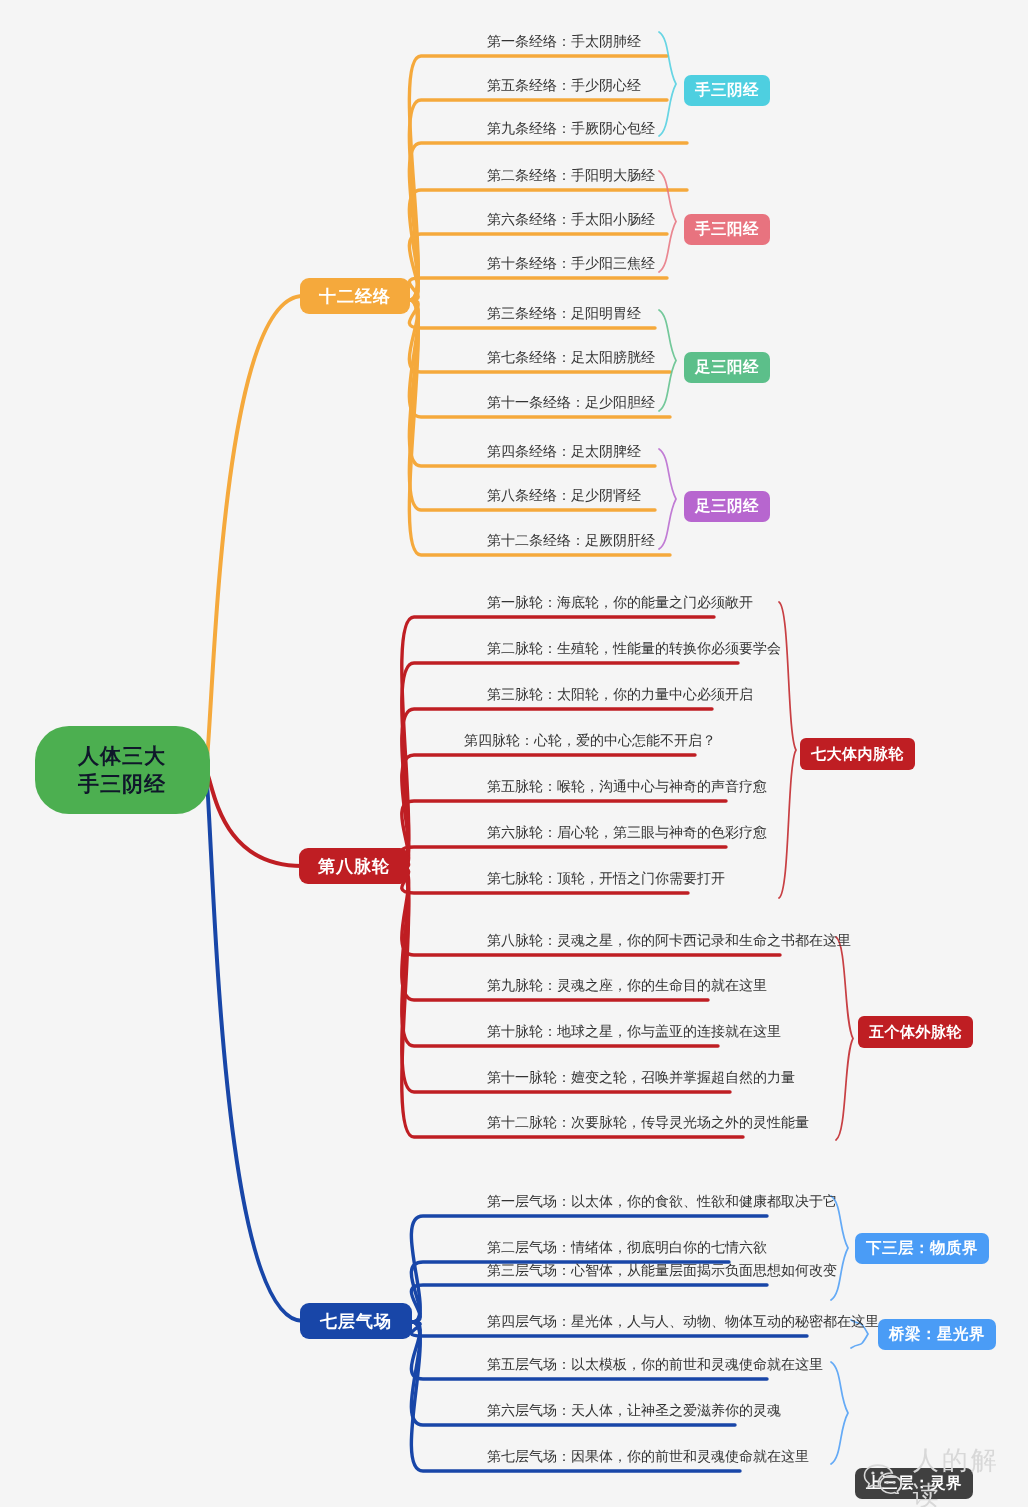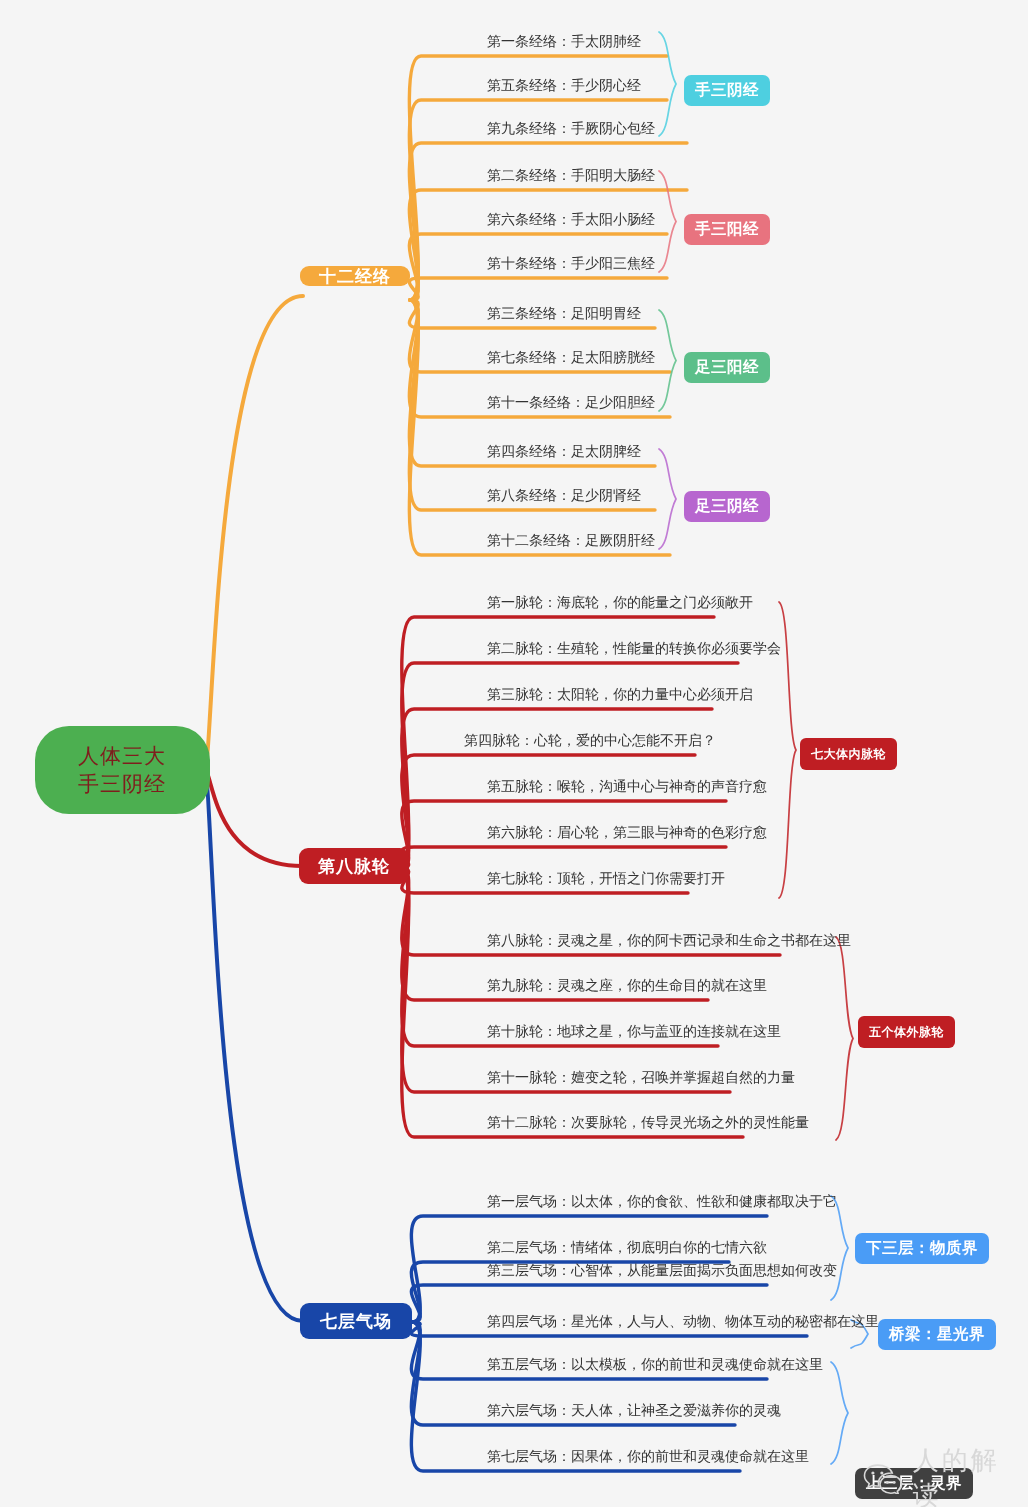--- a/index.html
+++ b/index.html
@@ -11,22 +11,22 @@
     position:relative;
   }
   #canvas{position:absolute;inset:0;width:1028px;height:1507px;}
   svg#wires{position:absolute;left:0;top:0;width:1028px;height:1507px;pointer-events:none;}
 
   
   .root-node{
     position:absolute;
     display:flex;align-items:center;justify-content:center;
     text-align:left;
-    color:#7f1d1d;
-    font-size:21px;font-weight:normal;line-height:1.32;
+    color:#0f172a;
+    font-size:21px;font-weight:bold;line-height:1.32;
     border-radius:34px;
     letter-spacing:1px;
   }
 
   
   .branch-node{
     position:absolute;
     display:flex;align-items:center;justify-content:center;
     color:#ffffff;
     font-size:17px;font-weight:bold;
@@ -50,21 +50,21 @@
     position:absolute;
     display:flex;align-items:center;justify-content:center;
     color:#ffffff;
     font-size:15.5px;font-weight:bold;
     border-radius:7px;
     letter-spacing:.5px;
     white-space:nowrap;
     padding:0 11px;
     height:31px;
   }
-  .group-tag.strong{font-size:12px;border-radius:6px;height:32px;}
+  .group-tag.strong{font-size:15px;border-radius:6px;height:32px;}
 
   
   .watermark{
     position:absolute;
     display:flex;align-items:center;gap:9px;
     color:#d8d8d8;
     font-size:26px;
     font-weight:normal;
     letter-spacing:3px;
     font-family:"DejaVu Serif","Liberation Serif",serif;
@@ -125,21 +125,21 @@
              C 839 1264 842 1293 831 1300" fill="none" stroke="#4a9cf6" stroke-width="1.7" stroke-linecap="round" stroke-opacity="0.85"></path>
       <path d="M 851 1320 C 862 1327 859 1318 868 1334
              C 859 1350 862 1341 851 1348" fill="none" stroke="#4a9cf6" stroke-width="1.7" stroke-linecap="round" stroke-opacity="0.85"></path>
       <path d="M 831 1362 C 842 1369 839 1397 848 1413
              C 839 1429 842 1457 831 1464" fill="none" stroke="#4a9cf6" stroke-width="1.7" stroke-linecap="round" stroke-opacity="0.85"></path>
     </svg>
   <div id="nodes">
       <div class="root-node" style="left: 34.5px; top: 726px; width: 175px; height: 88px; background: rgb(76, 175, 80);">
         <div><span>人体三大</span><br><span>手三阴经</span></div>
       </div>
-      <div class="branch-node" style="left: 300px; top: 266px; width: 110px; height: 20px; background: rgb(245, 169, 60); color: rgb(255, 255, 255);">
+      <div class="branch-node" style="left: 300px; top: 278px; width: 110px; height: 36px; background: rgb(245, 169, 60); color: rgb(255, 255, 255);">
         <span>十二经络</span>
       </div>
       <div class="leaf" style="left: 487px; top: 34px;"><span>第一条经络：手太阴肺经</span></div>
       <div class="leaf" style="left: 487px; top: 78px;"><span>第五条经络：手少阴心经</span></div>
       <div class="leaf" style="left: 487px; top: 121px;"><span>第九条经络：手厥阴心包经</span></div>
       <div class="leaf" style="left: 487px; top: 168px;"><span>第二条经络：手阳明大肠经</span></div>
       <div class="leaf" style="left: 487px; top: 212px;"><span>第六条经络：手太阳小肠经</span></div>
       <div class="leaf" style="left: 487px; top: 256px;"><span>第十条经络：手少阳三焦经</span></div>
       <div class="leaf" style="left: 487px; top: 306px;"><span>第三条经络：足阳明胃经</span></div>
       <div class="leaf" style="left: 487px; top: 350px;"><span>第七条经络：足太阳膀胱经</span></div>

